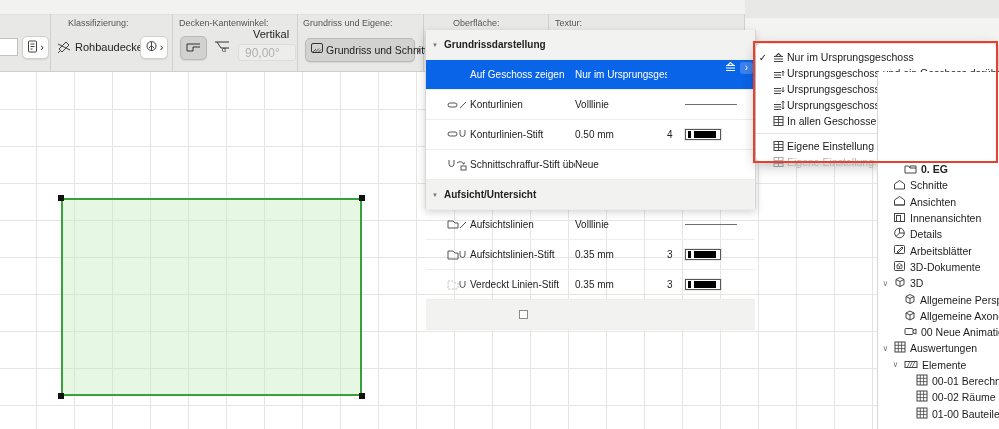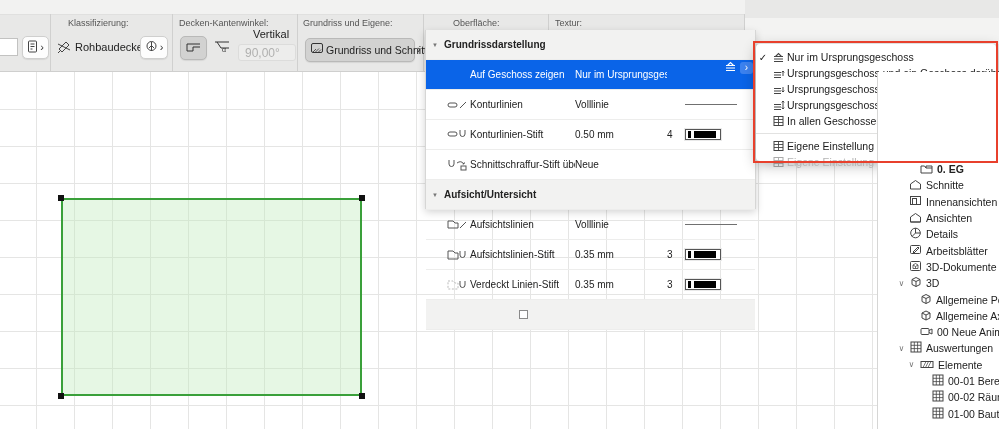--- a/index.html
+++ b/index.html
@@ -57,21 +57,21 @@
           box-shadow:0 4px 14px rgba(0,0,0,.3); padding-top:5px; }
   .mitem { height:16px; display:flex; align-items:center; font-size:10.5px; color:#1a1a1a; white-space:nowrap; }
   .mi-check { width:14px; text-align:center; font-size:10px; flex:none; }
   .mi-icon { width:17px; flex:none; display:flex; justify-content:center; }
   .mitem.disabled { color:#b4b4b3; }
   .mitem.disabled svg { opacity:.45; }
   .msep { height:1px; background:#e2e2e1; margin:4px 0; }
   #menu-annotation { left:753px; top:41px; width:245px; height:122px; border:2px solid #e8402c; pointer-events:none; z-index:50; }
 
   
-  #sidebar { left:877px; top:72px; width:122px; height:357px; background:#fff; border-left:1px solid #d6d6d5; padding-top:89px; overflow:hidden;padding-left:16px; }
+  #sidebar { left:877px; top:72px; width:122px; height:357px; background:#fff; border-left:1px solid #d6d6d5; padding-top:89px; overflow:hidden; }
   .sitem { height:16.3px; display:flex; align-items:center; gap:4px; font-size:10.5px; color:#222; white-space:nowrap; }
   .sitem.bold { font-weight:bold; }
   .s-arrow { font-size:8px; color:#777; width:9px; flex:none; text-align:center; }
   .lvA { padding-left:26px; }   
   .lvB { padding-left:15px; }   
   .lvR { padding-left:3px; }    
   .lvC { padding-left:13px; }   
   .lvD { padding-left:38px; }   
   svg { flex:none; }
 </style>
@@ -399,30 +399,30 @@
     <span>0. EG</span>
   </div>
   <div class="sitem lvB">
     <span><svg width="13" height="11" viewBox="0 0 13 11">
           <path d="M1.5 10 V5 L6.5 1.5 L11.5 5 V10 Z" fill="none" stroke="#444"></path>
         </svg></span>
     <span>Schnitte</span>
   </div>
   <div class="sitem lvB">
     <span><svg width="13" height="11" viewBox="0 0 13 11">
+          <path d="M1.5 10 V5 L6.5 1.5 L11.5 5 V10 Z M1.5 10 H11.5" fill="none" stroke="#444"></path>
+        </svg></span>
+    <span>Ansichten</span>
+  </div>
+  <div class="sitem lvB">
+    <span><svg width="13" height="11" viewBox="0 0 13 11">
           <rect x="1.5" y="1.5" width="10" height="8" fill="none" stroke="#444"></rect>
           <rect x="3.5" y="3.5" width="4" height="6" fill="none" stroke="#444"></rect>
         </svg></span>
     <span>Innenansichten</span>
-  </div>
-  <div class="sitem lvB">
-    <span><svg width="13" height="11" viewBox="0 0 13 11">
-          <path d="M1.5 10 V5 L6.5 1.5 L11.5 5 V10 Z M1.5 10 H11.5" fill="none" stroke="#444"></path>
-        </svg></span>
-    <span>Ansichten</span>
   </div>
   <div class="sitem lvB">
     <span><svg width="13" height="12" viewBox="0 0 13 12">
           <circle cx="6.5" cy="6" r="4.8" fill="none" stroke="#444"></circle>
           <path d="M6.5 1.2 V6 H11.3 M6.5 6 L3 9.5" fill="none" stroke="#444"></path>
         </svg></span>
     <span>Details</span>
   </div>
   <div class="sitem lvB">
     <span><svg width="13" height="11" viewBox="0 0 13 11">

